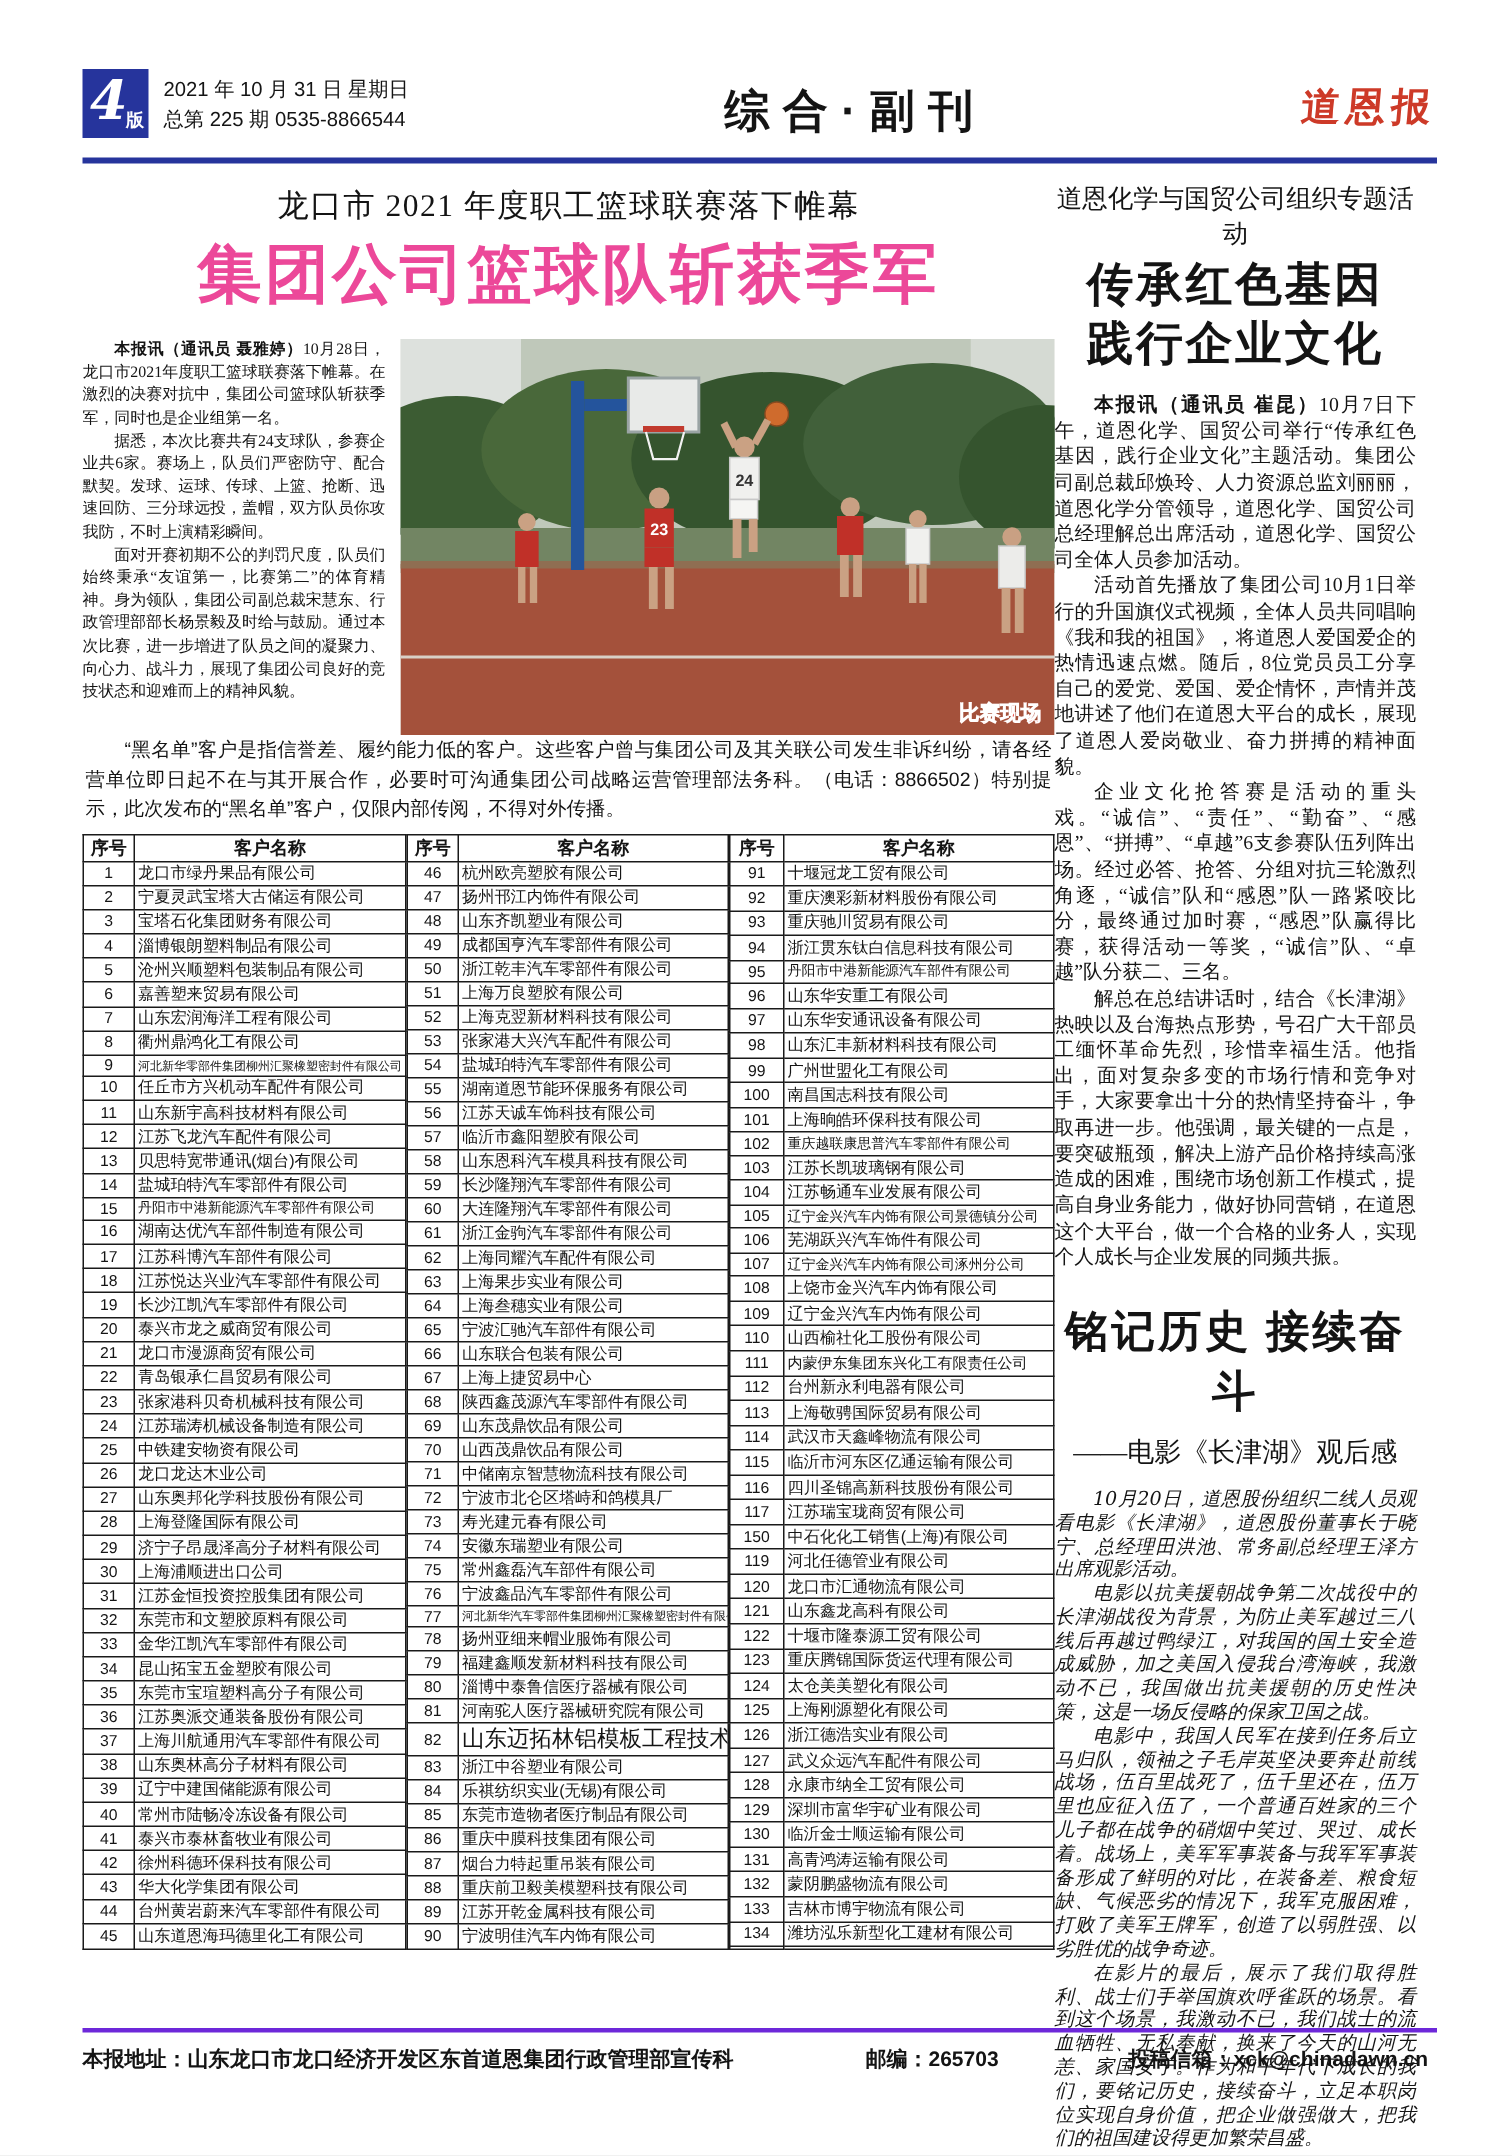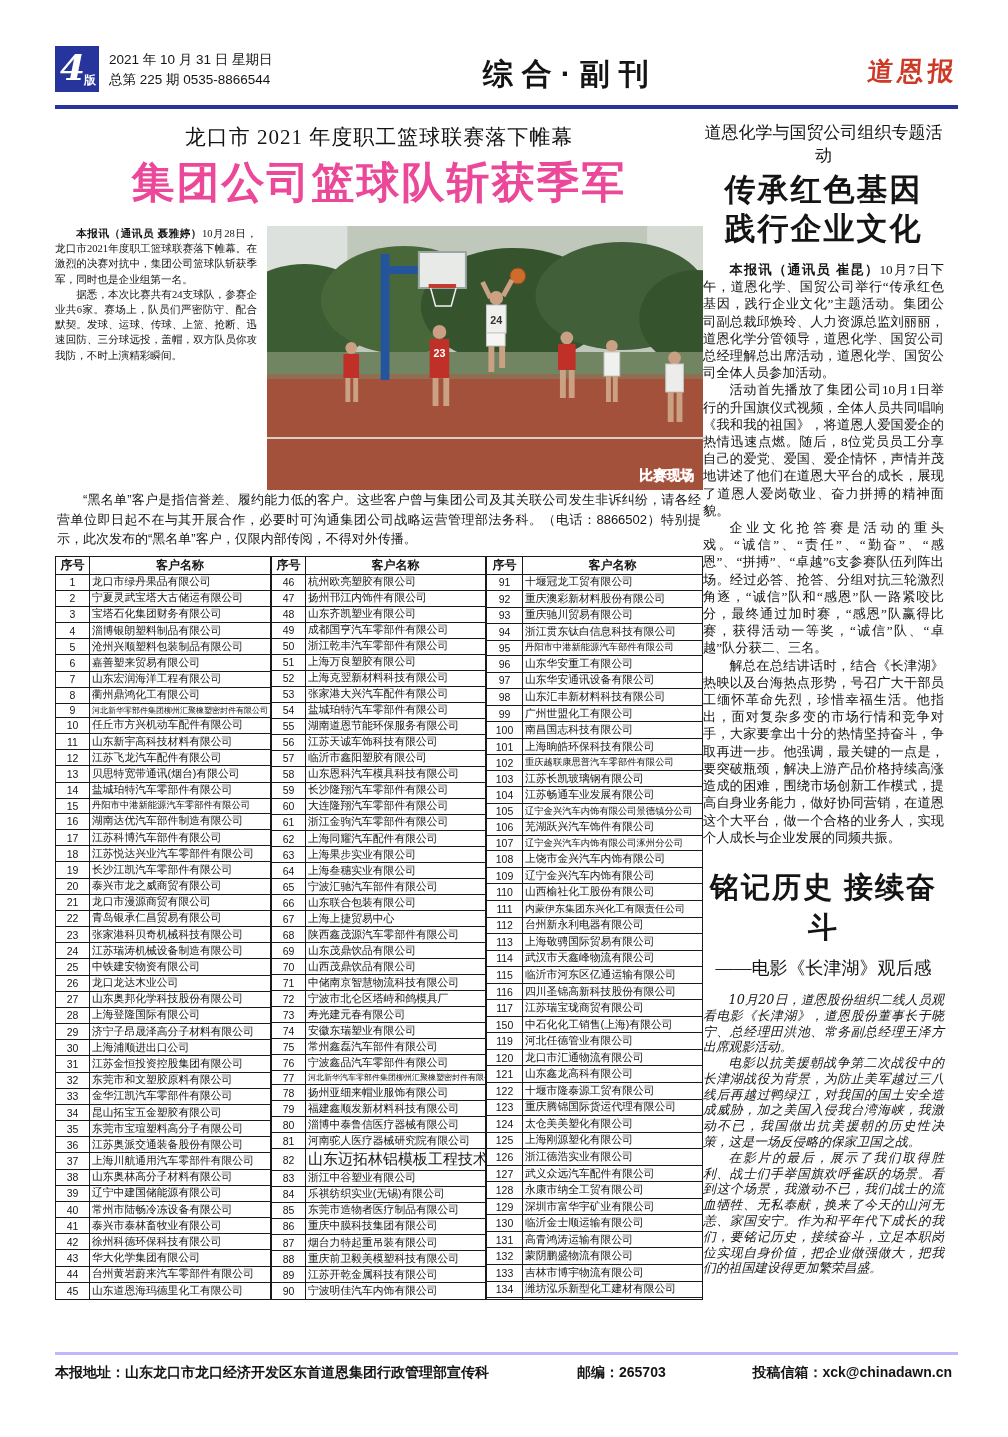--- a/index.html
+++ b/index.html
@@ -38,21 +38,21 @@
   
   .kicker2{text-align:center;font:17px "Liberation Serif",serif;margin:6px 0 3px;}
   .title2{text-align:center;font:bold 31px/39px "Liberation Sans",sans-serif;letter-spacing:2px;margin:0 0 13px;}
   .body2{font:13.2px/17.2px "Liberation Serif",serif;text-align:justify;}
   .body2 p{margin:0;text-indent:2em;}
   .title3{text-align:center;font:bold 29px "Liberation Sans",sans-serif;margin:22px 0 8px;letter-spacing:2px;}
   .subtitle3{text-align:center;font:18px "Liberation Serif",serif;margin:0 0 12px;}
   .body3{font:italic 12.8px/15.8px "DejaVu Serif",serif;text-align:justify;}
   .body3 p{margin:0;text-indent:2em;}
   
-  .footer{position:absolute;left:55px;right:50px;top:1352px;border-top:3px solid #c4b5fd;
+  .footer{position:absolute;left:55px;right:50px;top:1352px;border-top:3px solid #6d28d9;
           padding-top:9px;display:flex;font:bold 14px "Liberation Sans",sans-serif;}
   .f-post{margin-left:72px;padding-left:16px;}
   .f-mail{margin-left:auto;margin-right:6px;}
 </style>
 </head>
 <body>
 
 <div class="page">
 
   <div class="hdr">
@@ -72,20 +72,21 @@
 
     <div class="left">
 
       <div class="kicker1">龙口市 2021 年度职工篮球联赛落下帷幕</div>
       <div class="headline1">集团公司篮球队斩获季军</div>
 
       <div class="art1">
         <div class="a1text">
           <p><span class="lead">本报讯（通讯员 聂雅婷）</span><span>10月28日，龙口市2021年度职工篮球联赛落下帷幕。在激烈的决赛对抗中，集团公司篮球队斩获季军，同时也是企业组第一名。</span></p>
           <p>据悉，本次比赛共有24支球队，参赛企业共6家。赛场上，队员们严密防守、配合默契。发球、运球、传球、上篮、抢断、迅速回防、三分球远投，盖帽，双方队员你攻我防，不时上演精彩瞬间。</p>
+          <p>面对开赛初期不公的判罚尺度，队员们始终秉承“友谊第一，比赛第二”的体育精神。身为领队，集团公司副总裁宋慧东、行政管理部部长杨景毅及时给与鼓励。通过本次比赛，进一步增进了队员之间的凝聚力、向心力、战斗力，展现了集团公司良好的竞技状态和迎难而上的精神风貌。</p>
         </div>
         <div class="photo">
           <svg viewBox="0 0 445 264" preserveAspectRatio="none">
             <rect width="445" height="264" fill="#bfc8ba"></rect>
             <rect x="0" y="0" width="82" height="66" fill="#dde1dd"></rect>
             <rect x="388" y="0" width="57" height="52" fill="#d5dad3"></rect>
             <ellipse cx="38" cy="88" rx="72" ry="50" fill="#3c5c33"></ellipse>
             <ellipse cx="140" cy="74" rx="85" ry="54" fill="#49683a"></ellipse>
             <ellipse cx="252" cy="80" rx="95" ry="58" fill="#35542e"></ellipse>
             <ellipse cx="362" cy="70" rx="88" ry="54" fill="#41603a"></ellipse>
@@ -750,20 +751,21 @@
         <p>活动首先播放了集团公司10月1日举行的升国旗仪式视频，全体人员共同唱响《我和我的祖国》，将道恩人爱国爱企的热情迅速点燃。随后，8位党员员工分享自己的爱党、爱国、爱企情怀，声情并茂地讲述了他们在道恩大平台的成长，展现了道恩人爱岗敬业、奋力拼搏的精神面貌。</p>
         <p>企业文化抢答赛是活动的重头戏。“诚信”、“责任”、“勤奋”、“感恩”、“拼搏”、“卓越”6支参赛队伍列阵出场。经过必答、抢答、分组对抗三轮激烈角逐，“诚信”队和“感恩”队一路紧咬比分，最终通过加时赛，“感恩”队赢得比赛，获得活动一等奖，“诚信”队、“卓越”队分获二、三名。</p>
         <p>解总在总结讲话时，结合《长津湖》热映以及台海热点形势，号召广大干部员工缅怀革命先烈，珍惜幸福生活。他指出，面对复杂多变的市场行情和竞争对手，大家要拿出十分的热情坚持奋斗，争取再进一步。他强调，最关键的一点是，要突破瓶颈，解决上游产品价格持续高涨造成的困难，围绕市场创新工作模式，提高自身业务能力，做好协同营销，在道恩这个大平台，做一个合格的业务人，实现个人成长与企业发展的同频共振。</p>
       </div>
 
       <div class="title3">铭记历史  接续奋斗</div>
       <div class="subtitle3">——电影《长津湖》观后感</div>
       <div class="body3">
         <p>10月20日，道恩股份组织二线人员观看电影《长津湖》，道恩股份董事长于晓宁、总经理田洪池、常务副总经理王泽方出席观影活动。</p>
         <p>电影以抗美援朝战争第二次战役中的长津湖战役为背景，为防止美军越过三八线后再越过鸭绿江，对我国的国土安全造成威胁，加之美国入侵我台湾海峡，我激动不已，我国做出抗美援朝的历史性决策，这是一场反侵略的保家卫国之战。</p>
+        <p>电影中，我国人民军在接到任务后立马归队，领袖之子毛岸英坚决要奔赴前线战场，伍百里战死了，伍千里还在，伍万里也应征入伍了，一个普通百姓家的三个儿子都在战争的硝烟中笑过、哭过、成长着。战场上，美军军事装备与我军军事装备形成了鲜明的对比，在装备差、粮食短缺、气候恶劣的情况下，我军克服困难，打败了美军王牌军，创造了以弱胜强、以劣胜优的战争奇迹。</p>
         <p>在影片的最后，展示了我们取得胜利、战士们手举国旗欢呼雀跃的场景。看到这个场景，我激动不已，我们战士的流血牺牲、无私奉献，换来了今天的山河无恙、家国安宁。作为和平年代下成长的我们，要铭记历史，接续奋斗，立足本职岗位实现自身价值，把企业做强做大，把我们的祖国建设得更加繁荣昌盛。</p>
       </div>
 
     </div>
   </div>
 
   <div class="footer">
     <span class="f-addr">本报地址：山东龙口市龙口经济开发区东首道恩集团行政管理部宣传科</span>
     <span class="f-post">邮编：265703</span>
     <span class="f-mail">投稿信箱：xck@chinadawn.cn</span>

